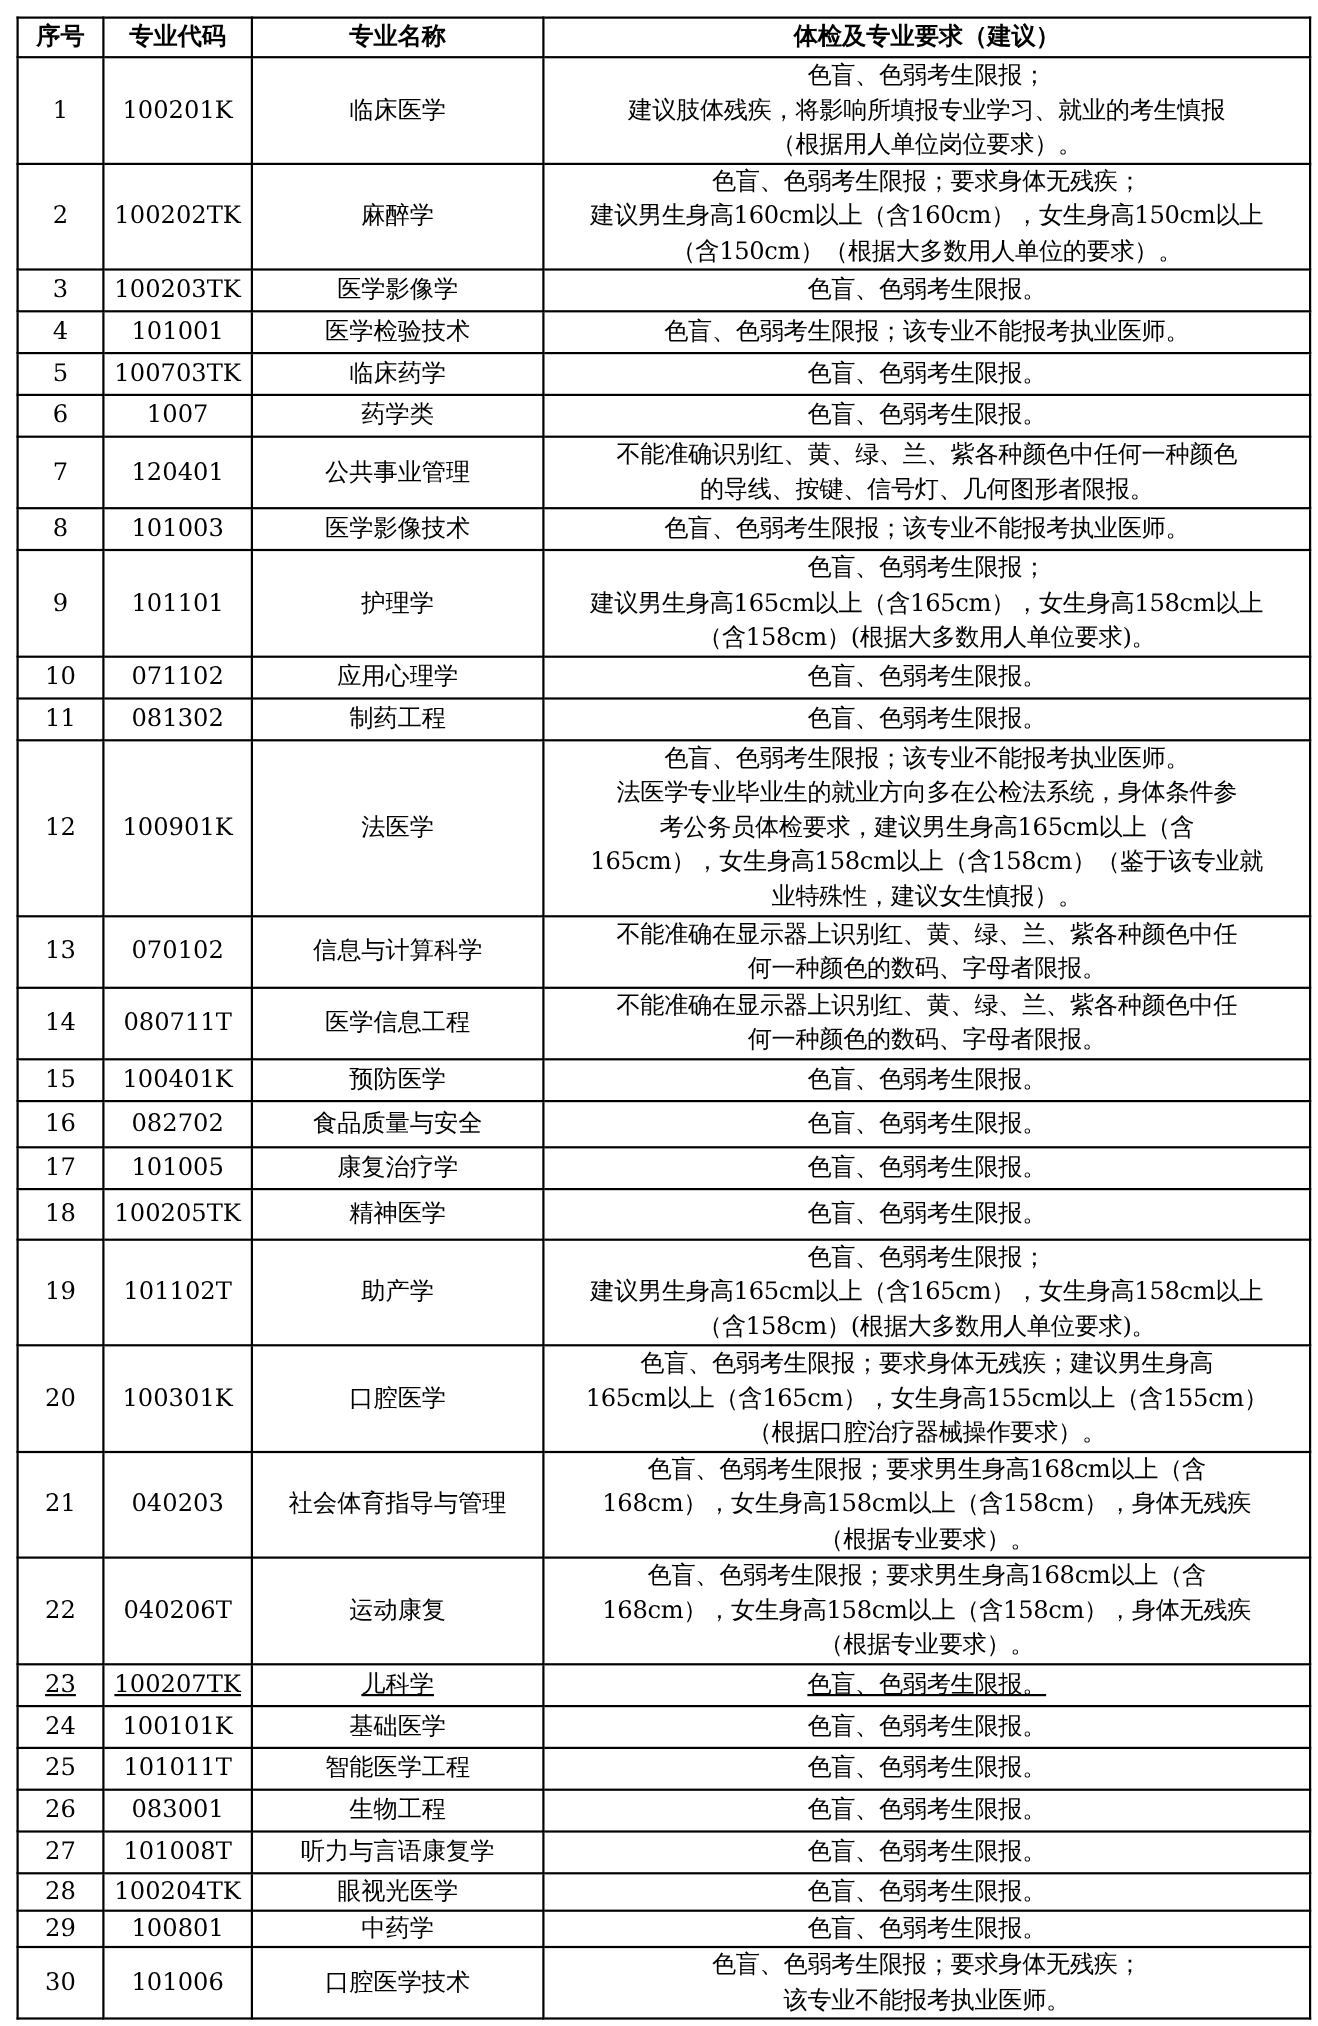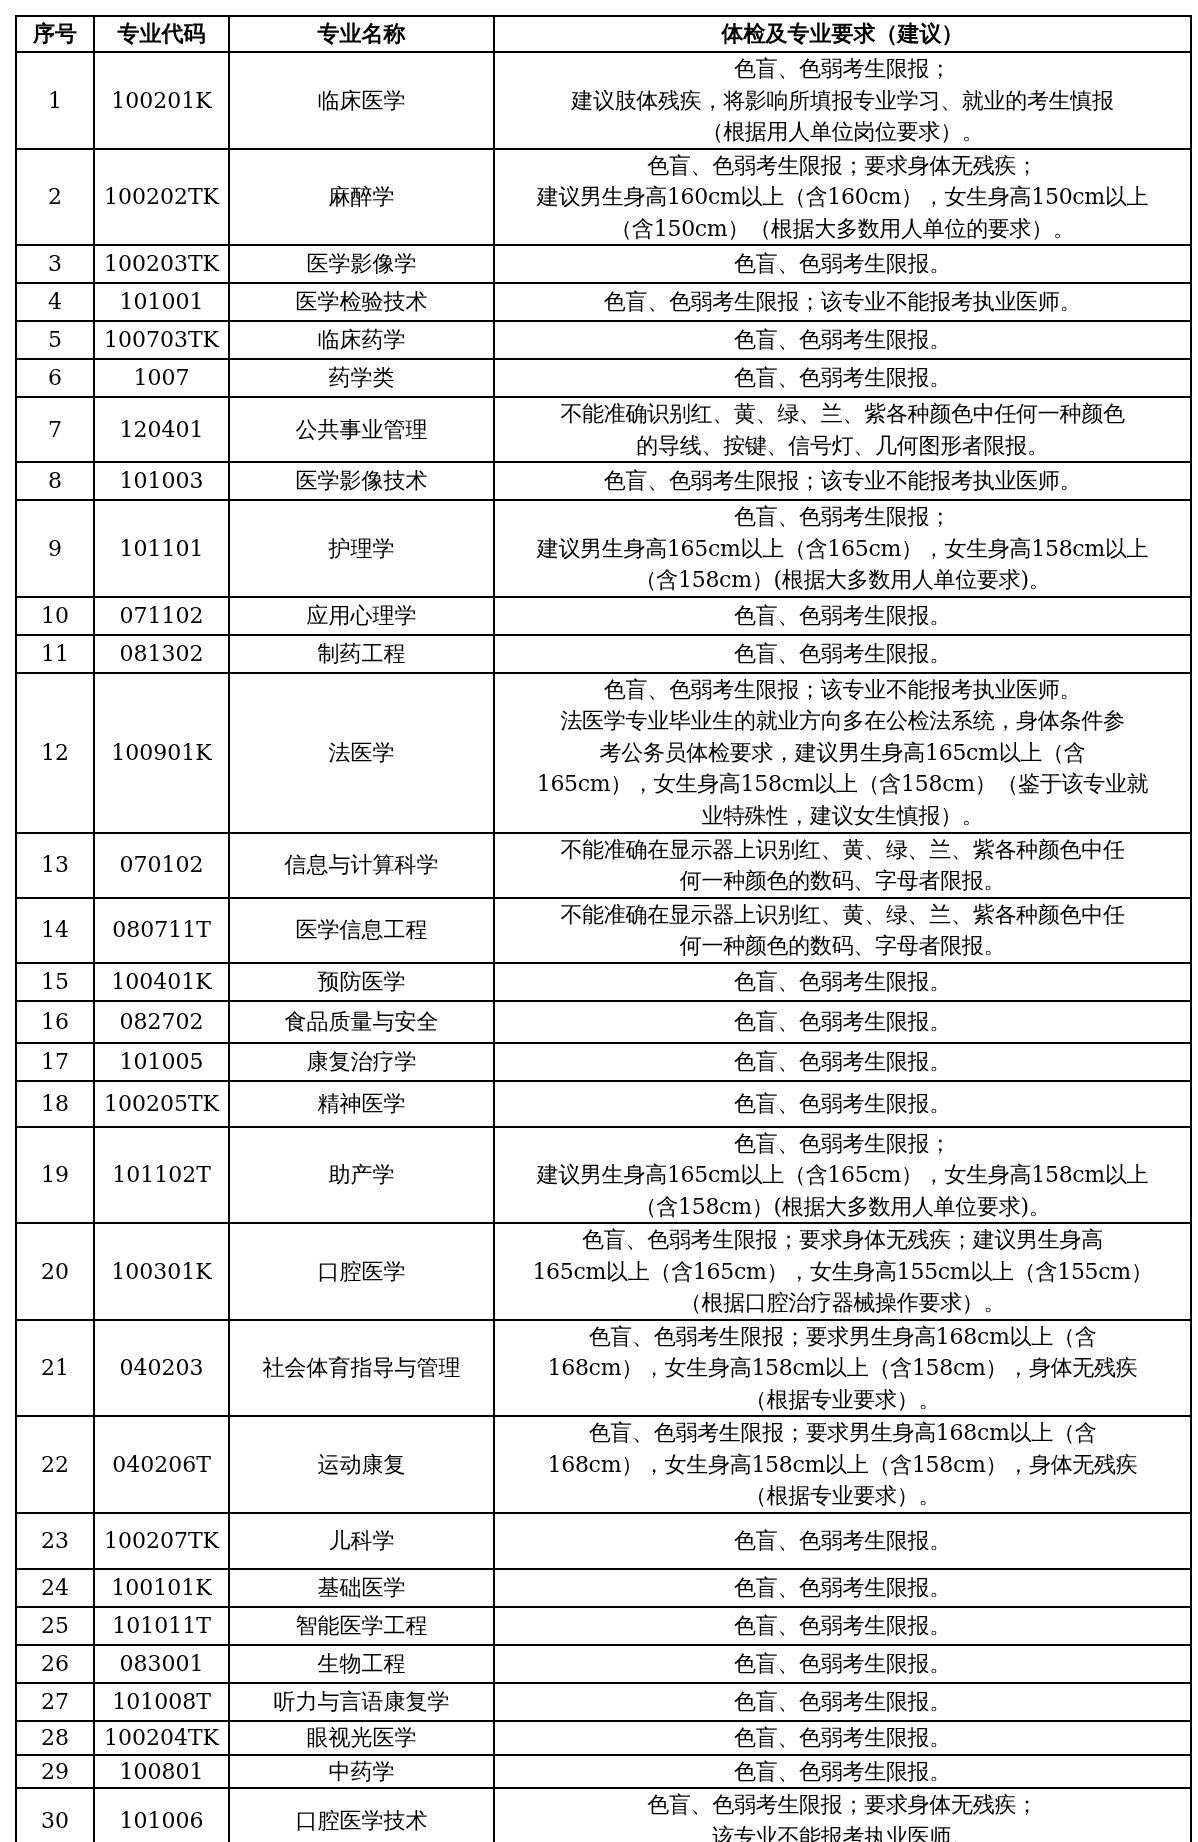--- a/index.html
+++ b/index.html
@@ -178,21 +178,21 @@
 （根据专业要求）。</td>
       </tr>
       <tr style="height: 97px;">
         <td>22</td>
         <td>040206T</td>
         <td>运动康复</td>
         <td class="req-text">色盲、色弱考生限报；要求男生身高168cm以上（含
 168cm），女生身高158cm以上（含158cm），身体无残疾
 （根据专业要求）。</td>
       </tr>
-      <tr style="height: 56px;">
+      <tr style="height: 38px; text-decoration: underline;">
         <td>23</td>
         <td>100207TK</td>
         <td>儿科学</td>
         <td class="req-text">色盲、色弱考生限报。</td>
       </tr>
       <tr style="height: 38px; margin-top: 28px;">
         <td>24</td>
         <td>100101K</td>
         <td>基础医学</td>
         <td class="req-text">色盲、色弱考生限报。</td>

